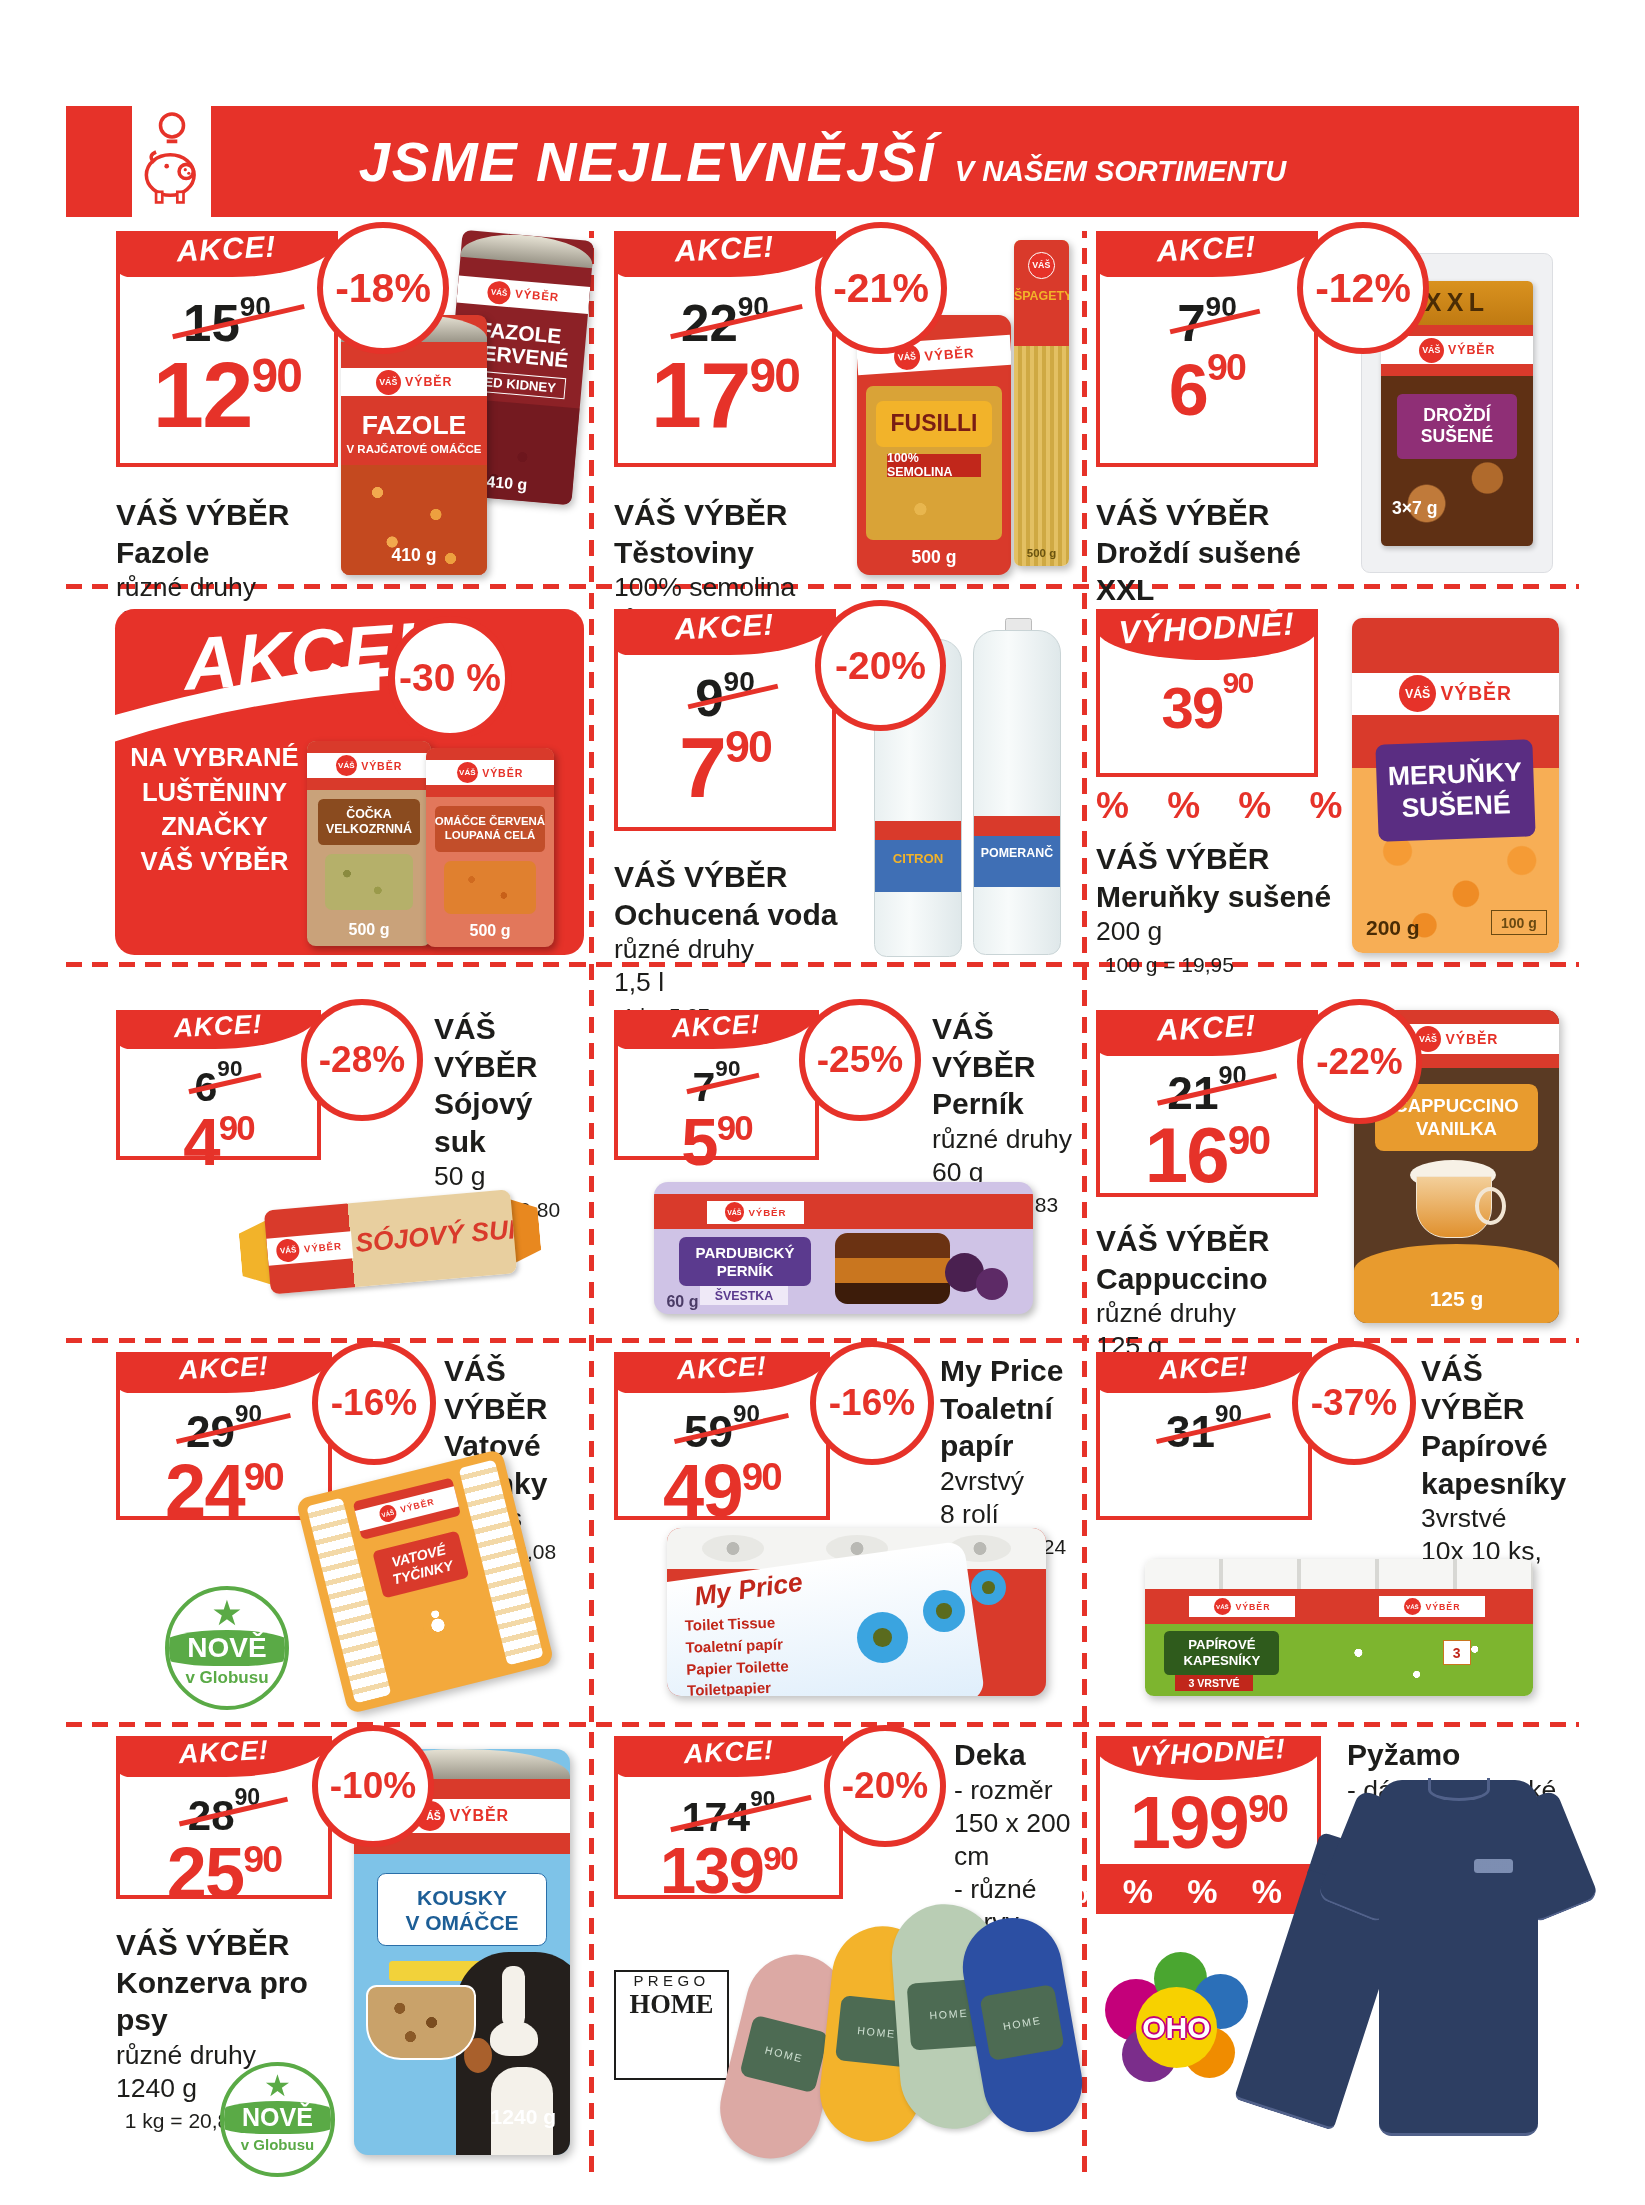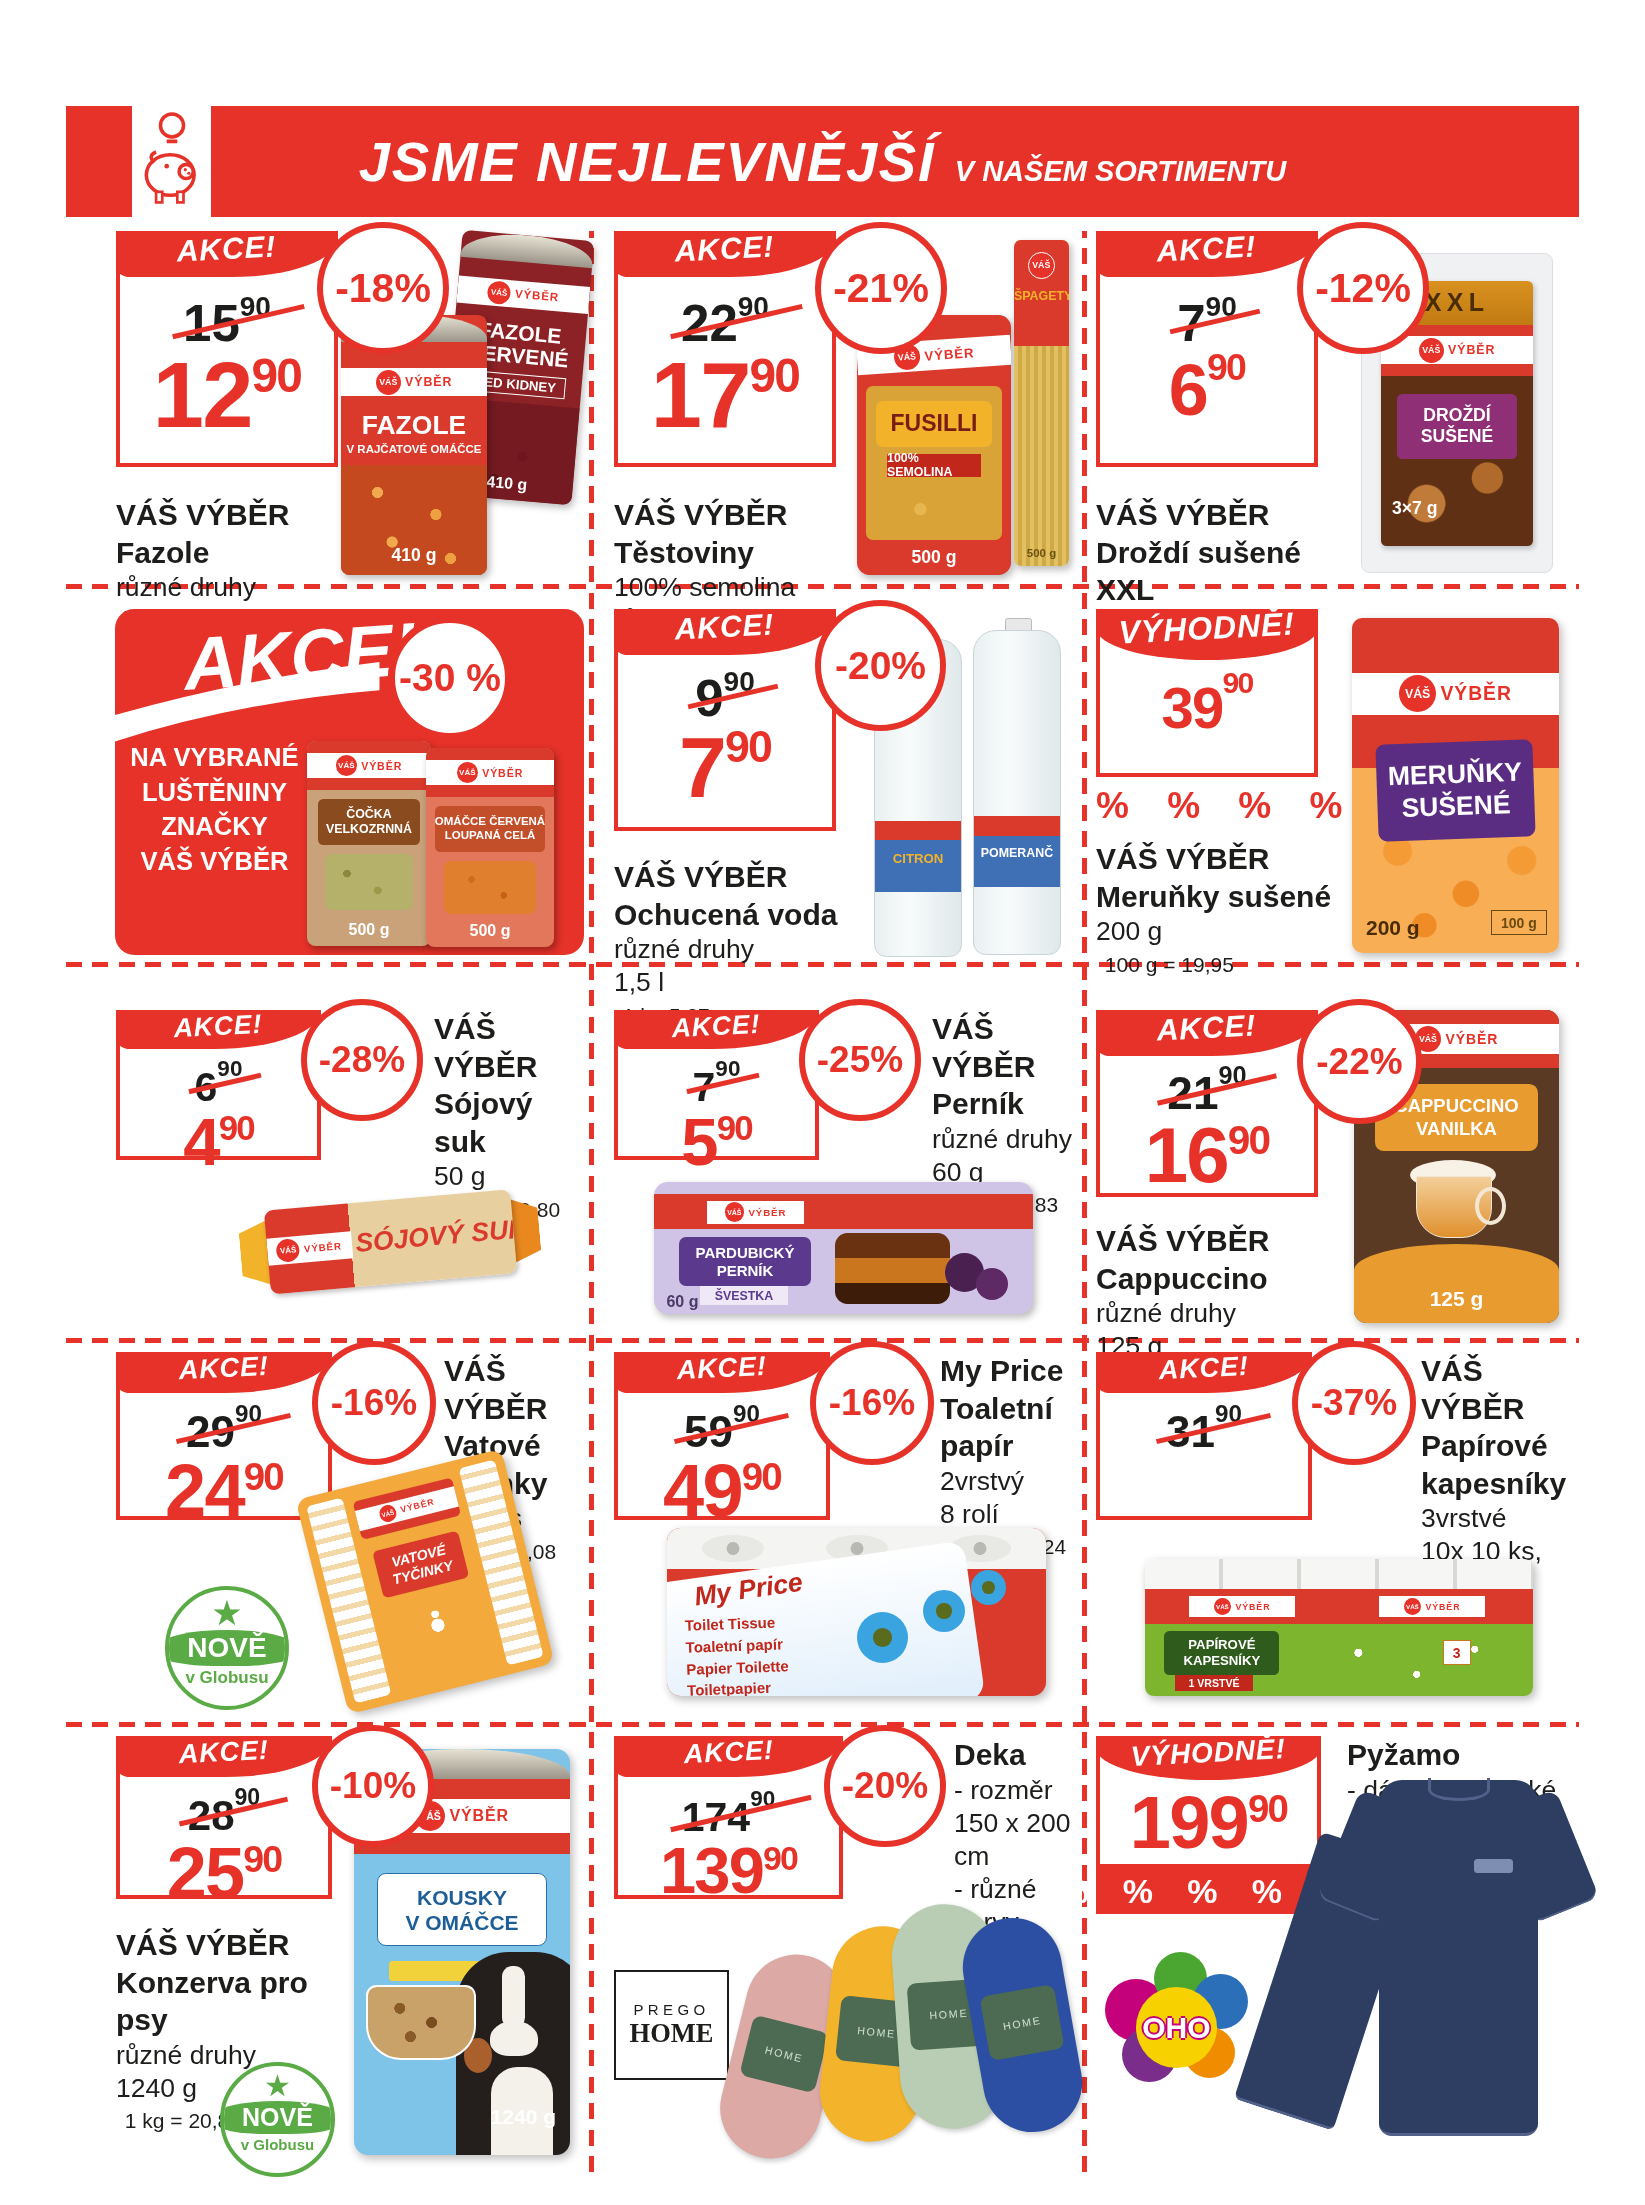--- a/index.html
+++ b/index.html
@@ -515,21 +515,21 @@
         <div class="vvstripe" style="top:7px;height:21px;width:106px;left:234px;right:auto">
             <span class="vvdot" style="width:17.6px;height:17.6px;font-size:6.2px">VÁŠ</span>
             <span class="vvword" style="font-size:8.8px">VÝBĚR</span>
           </div>
       </div>
       <div style="position:absolute;left:0;right:0;top:65px;bottom:0;background:radial-gradient(circle 7px at 55% 40%,#fff 55%,transparent 60%),radial-gradient(circle 6.2px at 70% 70%,#fff 55%,transparent 60%),radial-gradient(circle 6.2px at 85% 35%,#fff 55%,transparent 60%),#7db52f"></div>
       <div style="position:absolute;left:19.4px;top:72px;width:115px;height:44px;background:#2f5b1c;border-radius:5.3px;display:flex;flex-direction:column;align-items:center;justify-content:center;color:#fff;font-weight:bold;font-size:13.2px;line-height:1.2">
         <span>PAPÍROVÉ</span>
         <span>KAPESNÍKY</span>
       </div>
-      <div style="position:absolute;left:30px;top:116px;width:78px;height:16px;background:#c1271b;color:#fff;font-weight:bold;font-size:10.6px;display:flex;align-items:center;justify-content:center">1 VRSTVÉ</div>
+      <div style="position:absolute;left:30px;top:116px;width:78px;height:16px;background:#c1271b;color:#fff;font-weight:bold;font-size:10.6px;display:flex;align-items:center;justify-content:center">3 VRSTVÉ</div>
       <div style="position:absolute;right:62px;top:81px;width:26.5px;height:23px;background:#fff;border:1.8px solid #c9761f;color:#c1271b;font-weight:bold;font-size:14px;display:flex;align-items:center;justify-content:center">3</div>
     </div>
   </div>
 
   <div class="card" style="left:116px;top:1736px;width:468px;height:432px">
     <div class="pbox" style="width:216px;height:163px">
       <div class="akce" style="height:41px">
           <span class="akce-t" style="font-size:27px">AKCE!</span>
         </div>
       <div class="oldp" style="font-size:42px;margin-top:46px"><span>28</span><sup>90</sup><i class="strike"></i></div>
@@ -579,21 +579,21 @@
         </div>
       <div class="oldp" style="font-size:41px;margin-top:48px"><span>174</span><sup>90</sup><i class="strike"></i></div>
       <div class="newp" style="font-size:65px"><span>139</span><sup style="vertical-align:23px">90</sup></div>
     </div>
     <div class="disc" style="left:210px;top:-10.6px;width:122px;height:122px;font-size:37px">-20%</div>
     <div class="tblock" style="left:340px;top:0;width:124px">
       <div class="pname">Deka</div>
       <div class="detail">- rozměr 150 x 200 cm</div>
       <div class="detail">- různé barvy</div>
     </div>
-    <div style="position:absolute;left:0;top:234px;width:115px;height:110px;border:2.6px solid #1d1d1b;box-sizing:border-box;display:flex;flex-direction:column;align-items:center;justify-content:center">
+    <div style="position:absolute;left:0;top:234px;width:115px;height:110px;border:2.6px solid #1d1d1b;box-sizing:border-box;display:flex;flex-direction:column;align-items:center;justify-content:flex-start">
       <span style="font-size:15px;letter-spacing:4.4px">PREGO</span>
       <span style="font-family:'Liberation Serif',serif;font-weight:bold;font-size:26.5px">HOME</span>
     </div>
     <div class="prod" style="left:119px;top:168px;width:335px;height:256px">
       <div class="roll" style="left:0;top:49px;width:101px;height:207px;background:#dca9a4;transform:rotate(14deg)">
           <div class="band">HOME</div>
         </div>
       <div class="roll" style="left:93px;top:22px;width:101px;height:216px;background:#f3b32b;transform:rotate(6deg)">
           <div class="band">HOME</div>
         </div>

